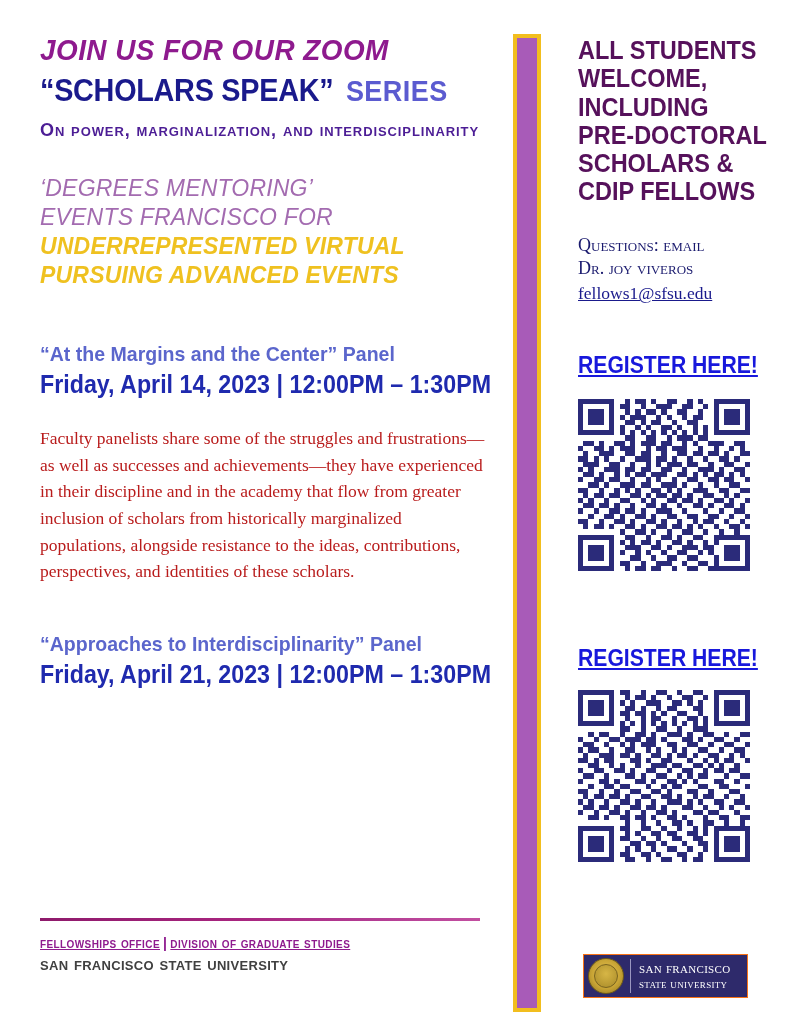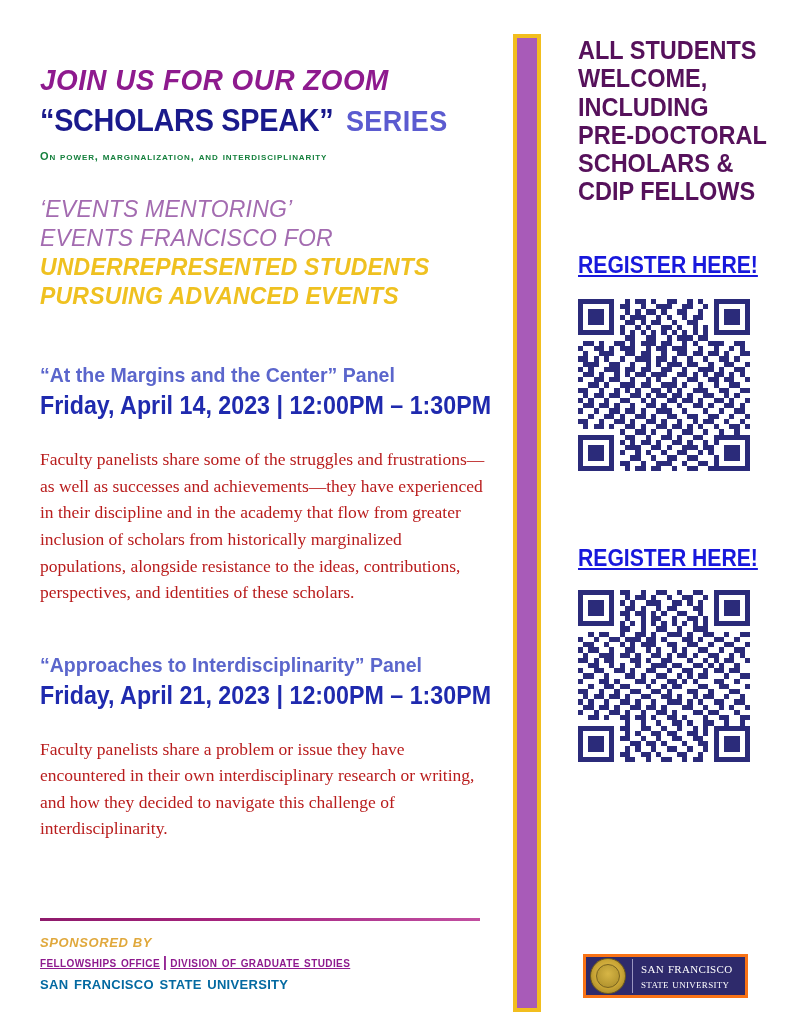--- a/index.html
+++ b/index.html
@@ -21,21 +21,20 @@
     inset: 0;
     background: #ffffff;
   }
 
   
   .left-col {
     position: absolute;
     left: 40px;
     top: 34px;
     width: 455px;
-    margin-top: 30px;
   }
 
   .kicker {
     font-family: "Liberation Sans Narrow", "Liberation Sans", sans-serif;
     font-weight: bold;
     font-style: italic;
     font-size: 30px;
     letter-spacing: 0.5px;
     color: #8E1A8E;
     line-height: 1.08;
@@ -64,25 +63,25 @@
     font-size: 30px;
     color: #5B5BD0;
     letter-spacing: 0.5px;
     margin-left: 14px;
   }
 
   .subtitle {
     margin-top: 14px;
     font-family: "Liberation Sans", sans-serif;
     font-weight: bold;
-    font-size: 11px;
+    font-size: 18px;
     font-variant: small-caps;
     text-transform: lowercase;
     letter-spacing: 0.9px;
-    color: #15803d;
+    color: #4c1d95;
     white-space: nowrap;
   }
   .subtitle::first-letter { text-transform: uppercase; }
 
   .tagline {
     margin-top: 33px;
     line-height: 1.26;
   }
   .tagline div {
     font-family: "Liberation Sans", sans-serif;
@@ -169,21 +168,21 @@
     text-decoration: underline;
     color: #8E1A8E;
   }
   .footer-links .sep { text-decoration: none; margin: 0 3px; }
   .footer-univ {
     margin-top: 2px;
     font-family: "Liberation Sans", sans-serif;
     font-weight: bold;
     font-size: 19px;
     letter-spacing: 0.3px;
-    color: #0369a1;
+    color: #404040;
     font-variant: small-caps;
     text-transform: lowercase;
     white-space: nowrap;
   }
 
   
   .divider-bar {
     position: absolute;
     left: 513px;
     top: 34px;
@@ -260,21 +259,21 @@
   .qr-2 { margin-top: 18px; }
 
   
   .sfsu-logo {
     position: absolute;
     left: 583px;
     top: 954px;
     width: 165px;
     height: 44px;
     background: #2E2A6B;
-    border: 3px solid #f97316;
+    border: 1px solid #f97316;
     display: flex;
     align-items: center;
     box-sizing: border-box;
   }
   .seal {
     width: 34px;
     height: 34px;
     margin-left: 4px;
     border-radius: 50%;
     background: radial-gradient(circle at 50% 45%, #E8C75A 0%, #C9A535 55%, #8F7420 100%);
@@ -316,62 +315,65 @@
 
     <div class="kicker">JOIN US FOR OUR  ZOOM</div>
 
     <div class="series-line">
       <span class="series-title">“SCHOLARS SPEAK”</span><span class="series-word">SERIES</span>
     </div>
 
     <div class="subtitle">On Power, Marginalization, and Interdisciplinarity</div>
 
     <div class="tagline">
-      <div class="tag-purple">‘EVENTS MENTORING’</div>
+      <div class="tag-purple">‘DEGREES MENTORING’</div>
       <div class="tag-purple">EVENTS FRANCISCO FOR</div>
-      <div class="tag-gold">UNDERREPRESENTED STUDENTS</div>
+      <div class="tag-gold">UNDERREPRESENTED VIRTUAL</div>
       <div class="tag-gold-tight">PURSUING ADVANCED EVENTS</div>
     </div>
 
     <div class="panel-block">
       <div class="panel-name">“At the Margins and the Center” Panel</div>
       <div class="panel-date">Friday, April 14, 2023 | 12:00PM – 1:30PM</div>
       <div class="panel-body">Faculty panelists share some of the struggles and frustrations—as well as successes and achievements—they have experienced in their discipline and in the academy that flow from greater inclusion of scholars from historically marginalized populations, alongside resistance to the ideas, contributions, perspectives, and identities of these scholars.</div>
     </div>
 
     <div class="panel-block second">
       <div class="panel-name">“Approaches to Interdisciplinarity” Panel</div>
       <div class="panel-date">Friday, April 21, 2023 | 12:00PM – 1:30PM</div>
-      <div class="panel-body">Faculty panelists share a problem or issue they have encountered in their own interdisciplinary research or writing, and how they decided to navigate this challenge of interdisciplinarity.</div>
     </div>
 
   </div>
 
   <div class="footer">
     <div class="footer-rule"></div>
-    <div class="sponsored-by">SPONSORED BY</div>
     <div class="footer-links">
       <span class="lnk">FELLOWSHIPS OFFICE</span><span class="sep">|</span><span class="lnk">DIVISION OF GRADUATE STUDIES</span>
     </div>
     <div class="footer-univ">SAN FRANCISCO STATE UNIVERSITY</div>
   </div>
 
   <div class="divider-bar"></div>
 
   <div class="right-col">
 
     <div class="right-head">
       <div>ALL STUDENTS</div>
       <div>WELCOME,</div>
       <div>INCLUDING</div>
       <div>PRE-DOCTORAL</div>
       <div>SCHOLARS &amp;</div>
       <div>CDIP FELLOWS</div>
     </div>
 
+    <div class="contact">
+      <span class="sc">QUESTIONS: EMAIL</span>
+      <span class="sc">DR. JOY VIVEROS</span>
+      <span class="email">fellows1@sfsu.edu</span>
+    </div>
 
     <div class="register register-1">REGISTER HERE!</div>
 
     <svg class="qr" viewBox="0 0 33 33" shape-rendering="crispEdges">
       <rect width="33" height="33" fill="#ffffff"></rect>
       <g fill="#2B2B7A">
         <rect x="0" y="0" width="7" height="1"></rect>
           <rect x="9" y="0" width="1" height="1"></rect>
           <rect x="11" y="0" width="2" height="1"></rect>
           <rect x="14" y="0" width="1" height="1"></rect>

